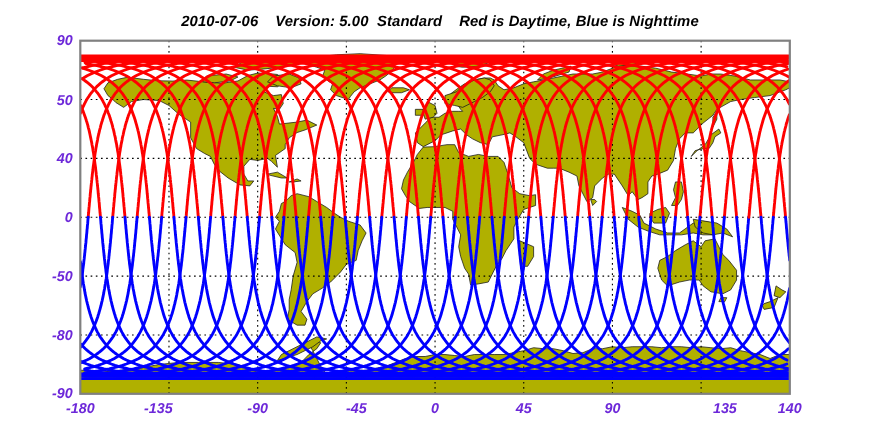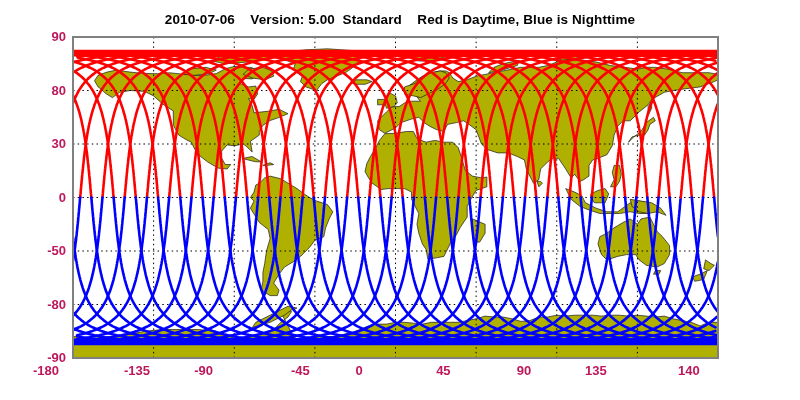--- a/index.html
+++ b/index.html
@@ -11,20 +11,21 @@
     width: 800px;
     height: 400px;
     overflow: hidden;
     font-family: "Liberation Sans", sans-serif;
   }
   #figure {
     position: relative;
     width: 800px;
     height: 292px;
     background: #ffffff;
+    font-style: italic;
   }
   #title {
     position: absolute;
     left: 0;
     top: 12px;
     width: 800px;
     text-align: center;
     font-size: 13.5px;
     font-weight: bold;
     color: #000000;
@@ -33,28 +34,28 @@
   }
   #plot-svg {
     position: absolute;
     left: 0;
     top: 0;
   }
   .axis-label {
     position: absolute;
     font-size: 13px;
     font-weight: bold;
-    color: #be185d;
+    color: #6d28d9;
     white-space: nowrap;
   }
   .ytick-label {
     text-align: right;
   }
   .xtick-label {
-    text-align: left;
+    text-align: center;
   }
 </style>
 </head>
 <body>
 
 <div id="figure">
 
   <div id="title">2010-07-06    Version: 5.00  Standard    Red is Daytime, Blue is Nighttime</div>
 
   <svg id="plot-svg" width="800" height="400">
@@ -207,32 +208,32 @@
         <line x1="73" y1="339.75" x2="718" y2="339.75" stroke="#0000ff" stroke-width="2.4"></line>
         <line x1="73" y1="341.95" x2="718" y2="341.95" stroke="#0000ff" stroke-width="2.4"></line>
         <line x1="73" y1="344.15" x2="718" y2="344.15" stroke="#0000ff" stroke-width="2.4"></line>
       </g>
 
     <rect id="frame" x="73" y="37" width="645" height="321" fill="none" stroke-width="2" stroke="#808080"></rect>
   </svg>
 
   <div id="ytick-labels">
       <div class="axis-label ytick-label" style="left: 20px; width: 46px; top: 29px;">90</div>
-      <div class="axis-label ytick-label" style="left: 20px; width: 46px; top: 82.5px;">80</div>
-      <div class="axis-label ytick-label" style="left: 20px; width: 46px; top: 136px;">30</div>
+      <div class="axis-label ytick-label" style="left: 20px; width: 46px; top: 82.5px;">50</div>
+      <div class="axis-label ytick-label" style="left: 20px; width: 46px; top: 136px;">40</div>
       <div class="axis-label ytick-label" style="left: 20px; width: 46px; top: 189.5px;">0</div>
       <div class="axis-label ytick-label" style="left: 20px; width: 46px; top: 243px;">-50</div>
       <div class="axis-label ytick-label" style="left: 20px; width: 46px; top: 296.5px;">-80</div>
       <div class="axis-label ytick-label" style="left: 20px; width: 46px; top: 350px;">-90</div>
     </div>
   <div id="xtick-labels">
       <div class="axis-label xtick-label" style="left: 33px; width: 80px; top: 363px;">-180</div>
-      <div class="axis-label xtick-label" style="left: 124px; width: 80px; top: 363px;">-135</div>
+      <div class="axis-label xtick-label" style="left: 104px; width: 80px; top: 363px;">-135</div>
       <div class="axis-label xtick-label" style="left: 194.25px; width: 80px; top: 363px;">-90</div>
-      <div class="axis-label xtick-label" style="left: 291px; width: 80px; top: 363px;">-45</div>
+      <div class="axis-label xtick-label" style="left: 284px; width: 80px; top: 363px;">-45</div>
       <div class="axis-label xtick-label" style="left: 355.5px; width: 80px; top: 363px;">0</div>
       <div class="axis-label xtick-label" style="left: 436.125px; width: 80px; top: 363px;">45</div>
       <div class="axis-label xtick-label" style="left: 516.75px; width: 80px; top: 363px;">90</div>
-      <div class="axis-label xtick-label" style="left: 585px; width: 80px; top: 363px;">135</div>
+      <div class="axis-label xtick-label" style="left: 619px; width: 80px; top: 363px;">135</div>
       <div class="axis-label xtick-label" style="left: 678px; width: 80px; top: 363px;">140</div>
     </div>
 
 </div>
 
 </body></html>

